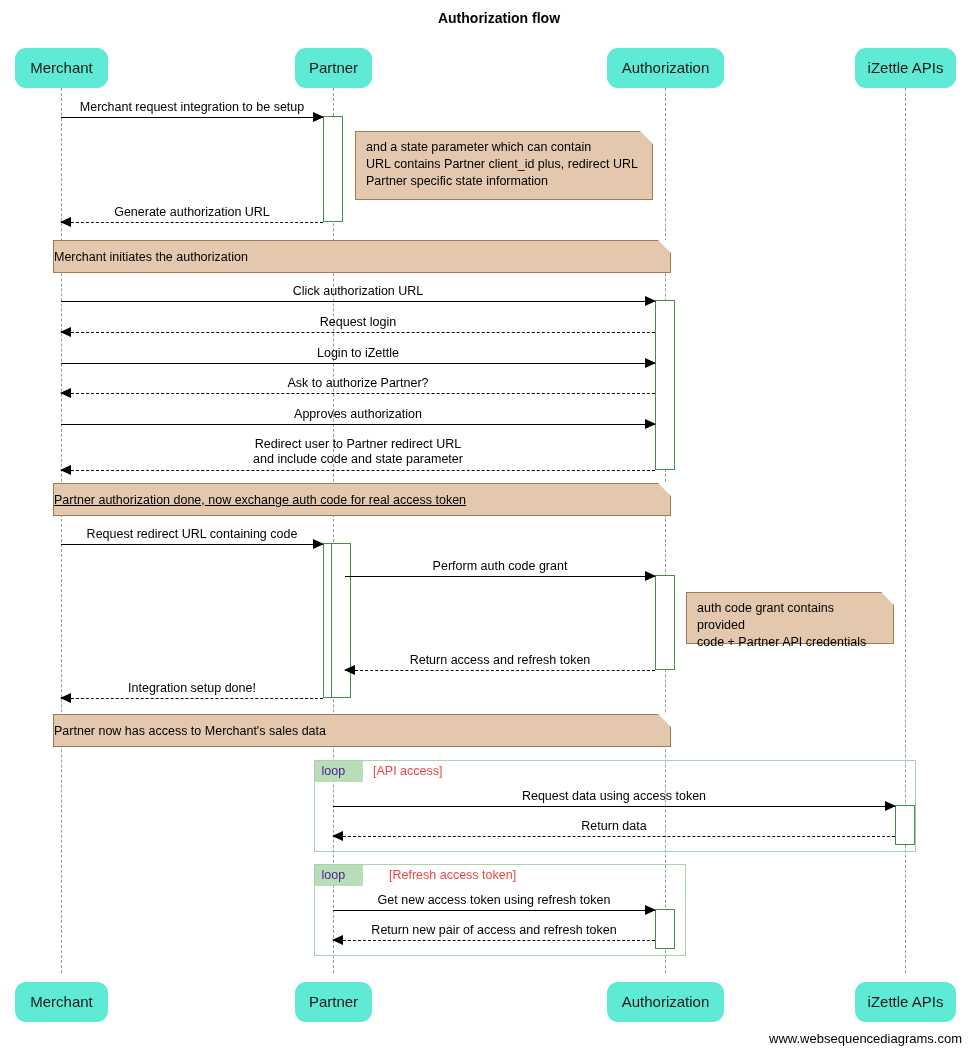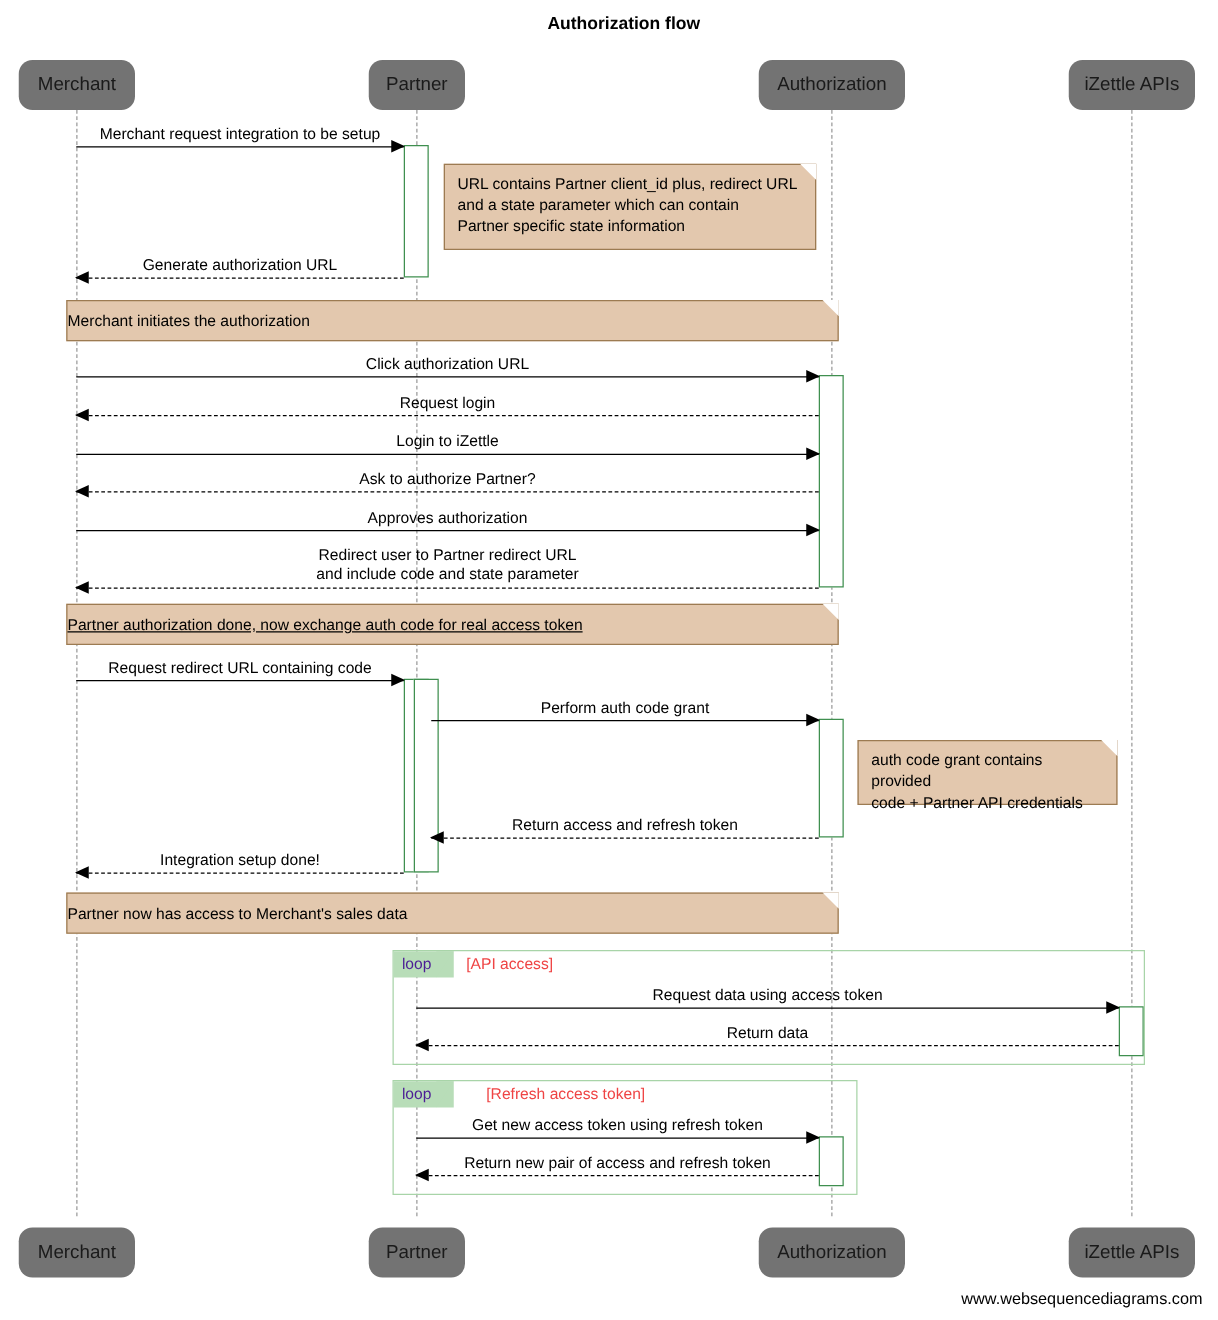--- a/index.html
+++ b/index.html
@@ -44,21 +44,21 @@
   
   .lifeline {
     position: absolute;
     width: 0;
     border-left: 1px dashed #9a9a9a;
   }
 
   
   .participant {
     position: absolute;
-    background: #737373;
+    background: #5eead4;
     border-radius: 11px;
     height: 40px;
     line-height: 40px;
     text-align: center;
     font-size: 15px;
     color: #1a1a1a;
     white-space: nowrap;
   }
 
   
@@ -240,22 +240,22 @@
   </div>
 
   <div class="msg left dashed" style="left:61px; top:222px; width:262px;">
     <div class="line"></div>
     <div class="head"></div>
     <div class="label">Generate authorization URL</div>
   </div>
 
   <div class="note" style="left:355px; top:131px; width:298px; height:69px;">
     <div class="fold"></div>
+    <div>and a state parameter which can contain</div>
     <div>URL contains Partner client_id plus, redirect URL</div>
-    <div>and a state parameter which can contain</div>
     <div>Partner specific state information</div>
   </div>
 
   <div class="note banner" style="left:53px; top:240px; width:618px; height:33px; line-height:33px;">
     <div class="fold"></div>
     <span>Merchant initiates the authorization</span>
   </div>
 
   <div class="msg right" style="left:61px; top:301px; width:594px;">
     <div class="line"></div>

